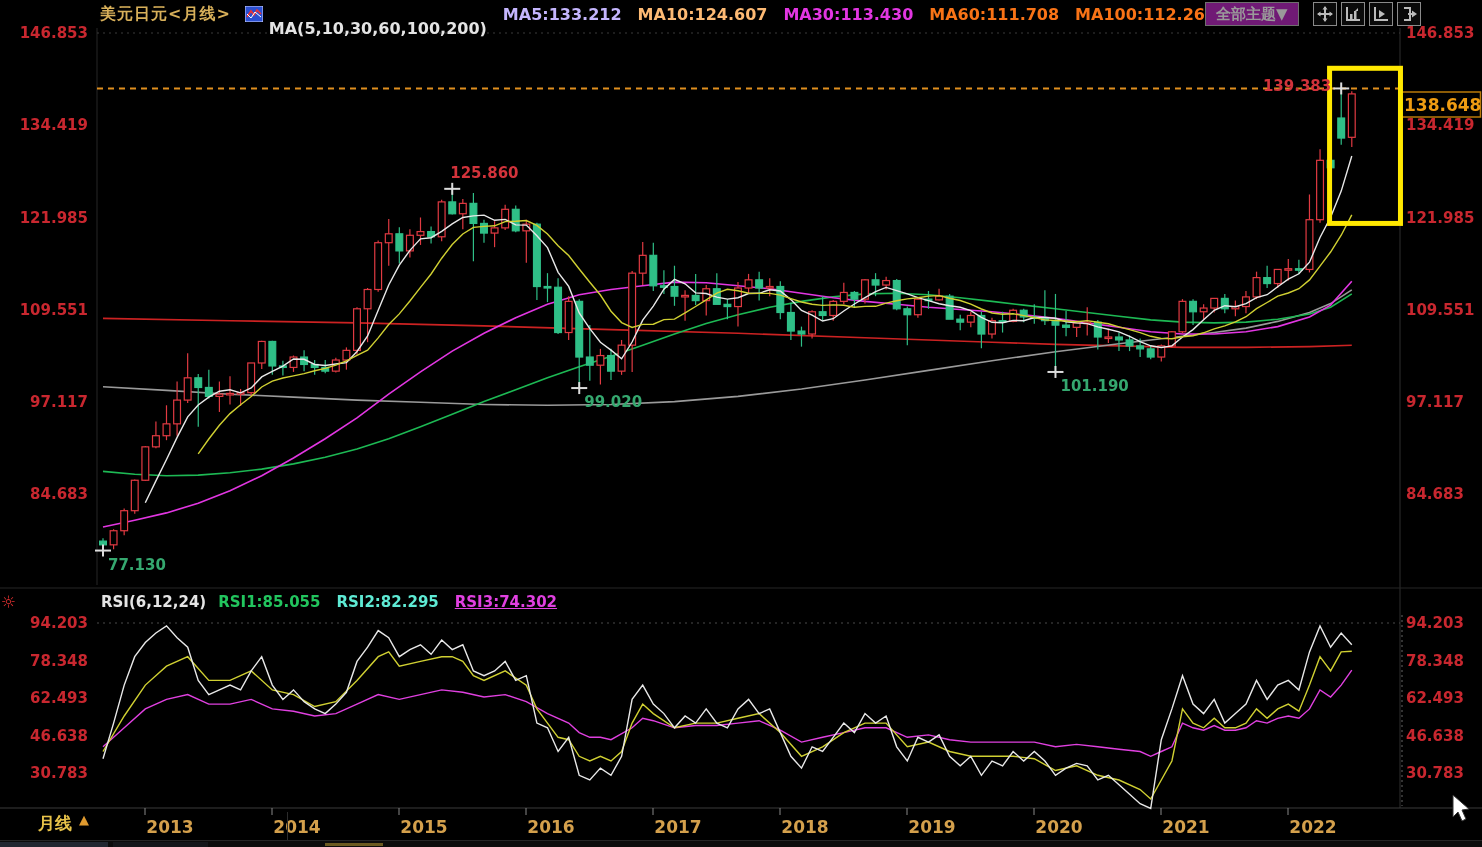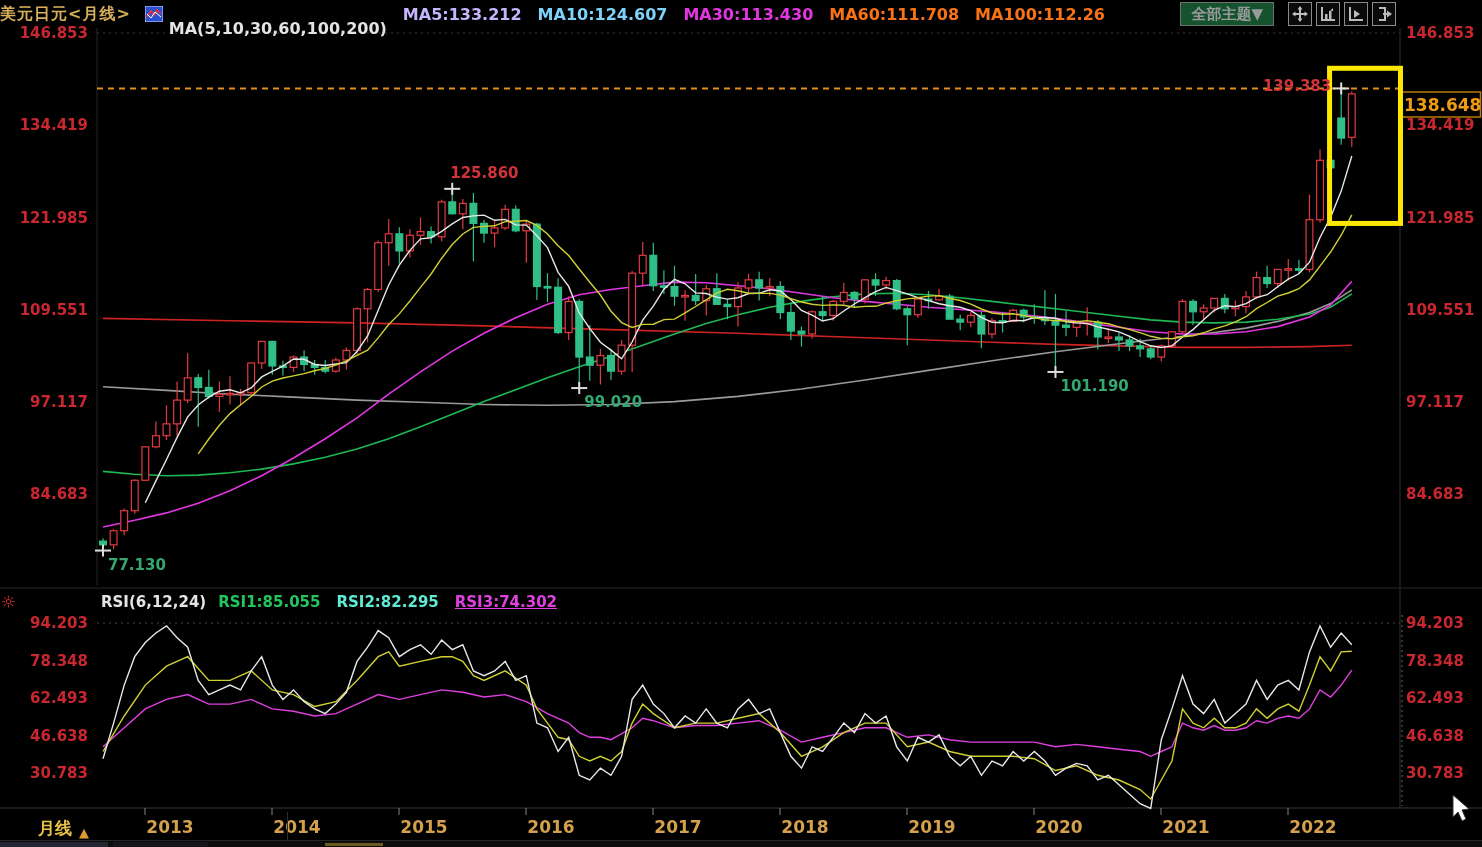--- a/index.html
+++ b/index.html
@@ -1,38 +1,38 @@
 <!DOCTYPE html>
 <html><head>
 <meta charset="utf-8">
 <style>
   html,body{margin:0;padding:0;background:#000;}
   #app{position:relative;width:1482px;height:847px;background:#000;overflow:hidden;
        font-family:"DejaVu Sans","Liberation Sans",sans-serif;}
   #plot{position:absolute;left:0;top:0;z-index:1;}
   .hdr{position:absolute;left:0;top:0;width:1482px;height:28px;z-index:3;display:flex;
        align-items:center;font-size:16px;font-weight:bold;white-space:nowrap;}
-  .hdr .title{color:#d8b05a;letter-spacing:1px;}
+  .hdr .title{color:#d8b05a;margin-left:100px;letter-spacing:1px;}
   .mini-icon{display:inline-block;width:18px;height:16px;margin-left:14px;}
   .magroup{color:#e4e4e4;margin-left:6px;margin-top:28px;}
   .ma{margin-left:16px;}
-  .ma5v{color:#c4b5fd;} .ma10v{color:#7dd3fc;} .ma30v{color:#e236e2;}
+  .ma5v{color:#c4b5fd;} .ma10v{color:#fdba74;} .ma30v{color:#e236e2;}
   .ma60v{color:#f97316;} .ma100v{color:#f97316;}
   .hdr-right{margin-left:auto;display:flex;align-items:center;margin-right:86px;}
-  .theme-btn{border:1px solid #6f6f6f;color:#9a9a9a;background:#14532d;font-size:15px;
+  .theme-btn{border:1px solid #6f6f6f;color:#9a9a9a;background:#701a75;font-size:15px;
        font-weight:bold;padding:1px 10px;height:20px;line-height:20px;cursor:pointer;margin-right:10px;}
   .tool-btn{width:22px;height:22px;border:1px solid #8a8a8a;background:#0a0a0a;margin-left:4px;
        display:flex;align-items:center;justify-content:center;cursor:pointer;}
   .rsi-hdr{position:absolute;left:0;top:591px;height:22px;z-index:3;display:flex;align-items:center;
        font-size:15px;font-weight:bold;white-space:nowrap;}
   .sun{color:#e03030;font-size:17px;margin-left:1px;width:20px;}
   .rsi-label{color:#e4e4e4;margin-left:80px;}
   .rsi1v{color:#22c55e;margin-left:12px;} .rsi2v{color:#5eead4;margin-left:16px;} .rsi3v{color:#e040e0;margin-left:16px;text-decoration:underline;}
   .period-cell{position:absolute;left:0;top:812px;width:287px;height:28px;z-index:3;
-       display:flex;align-items:flex-end;border-right:1px solid #2c2c2c;}
+       display:flex;align-items:flex-start;border-right:1px solid #2c2c2c;}
   .period-lbl{color:#e8c34a;font-size:17px;font-weight:bold;margin-left:38px;}
   .period-arrow{color:#e09a2f;font-size:13px;margin-left:7px;}
   .bottom-strip{position:absolute;left:0;top:840px;width:1482px;height:7px;background:#0c0c0c;
        border-top:1px solid #262626;z-index:3;}
   .strip-seg1{position:absolute;left:0;top:1px;width:108px;height:6px;background:#222731;}
   .strip-seg2{position:absolute;left:113px;top:1px;width:95px;height:6px;background:#14161a;}
   .strip-seg3{position:absolute;left:325px;top:2px;width:58px;height:3px;background:#6b5a20;}
 </style>
 </head>
 <body>

